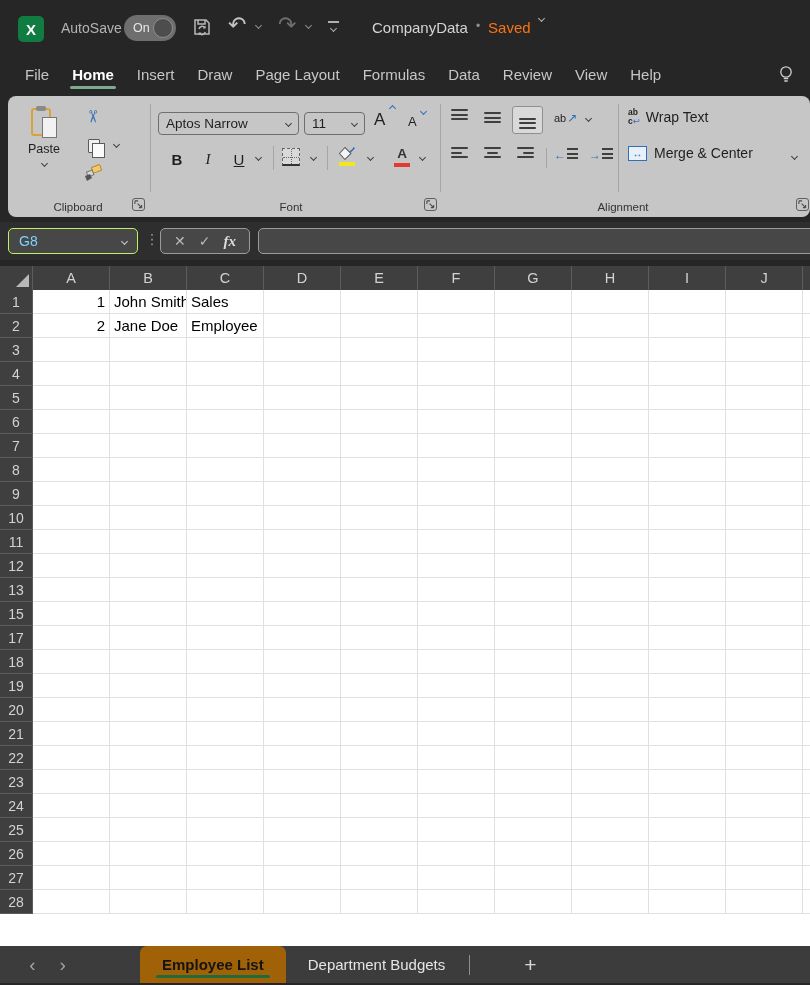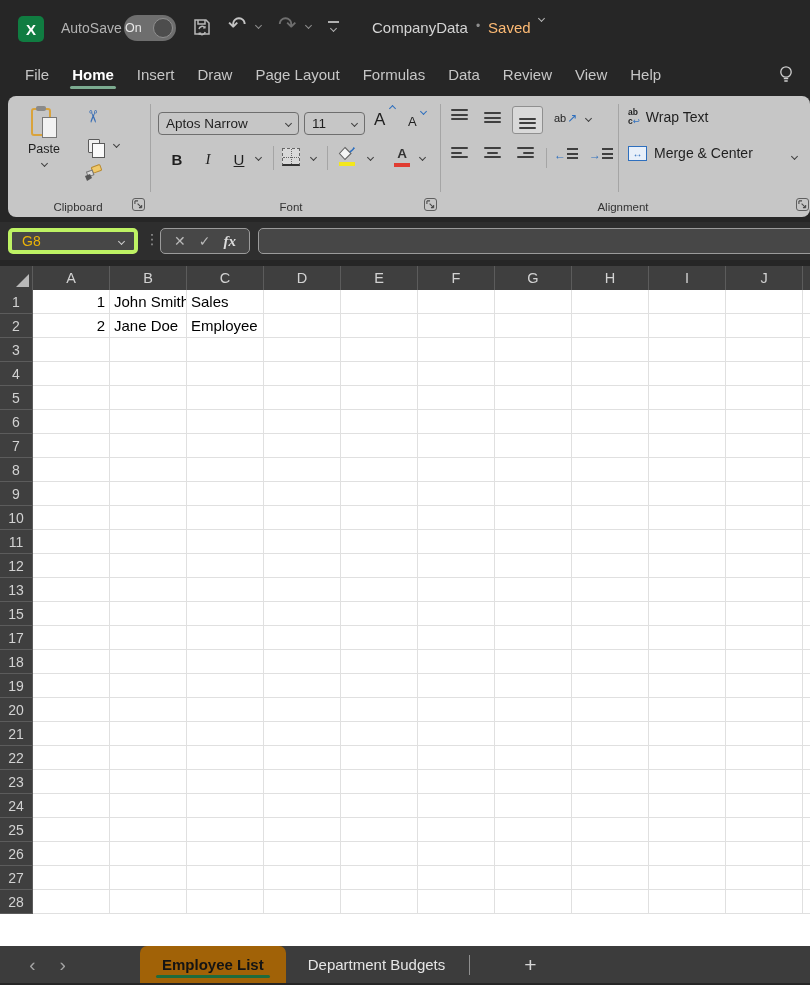--- a/index.html
+++ b/index.html
@@ -16,34 +16,34 @@
               border-radius:3px; display:flex; align-items:center; justify-content:center; }
 
   
   .titlebar { height:58px; position:relative; display:flex; align-items:center; color:#bfbfbf; }
   .excel-icon { position:absolute; left:18px; top:16px; width:26px; height:26px;
                 background:#107c41; border-radius:5px; color:#fff; font-weight:bold;
                 font-size:15px; display:flex; align-items:center; justify-content:center; }
   .autosave-label { position:absolute; left:61px; top:20px; font-size:14px; color:#b3b3b3; }
   .autosave-toggle { position:absolute; left:124px; top:15px; width:52px; height:26px;
                      background:#6e6e6e; border-radius:13px; display:flex; align-items:center; }
-  .autosave-toggle .on-text { font-size:12.5px; color:#e8e8e8; margin-left:1px; }
+  .autosave-toggle .on-text { font-size:12.5px; color:#e8e8e8; margin-left:9px; }
   .autosave-toggle .knob { position:absolute; right:3px; top:3px; width:20px; height:20px;
                            border-radius:50%; background:#4d4d4d; border:1px solid #8f8f8f; }
   .tb-btn { position:absolute; top:14px; color:#c4c4c4; display:flex; align-items:center;
             justify-content:center; }
   .glyph-undo { font-size:22px; line-height:1; }
   .dim { color:#6f6f6f; }
   .tb-chev { color:#8f8f8f; }
   .qat-stack { display:flex; flex-direction:column; align-items:center; gap:3px; }
   .qat-bar { width:11px; height:1.5px; background:#b0b0b0; }
   .doc-title { position:absolute; left:372px; top:19px; font-size:15px; color:#d4d4d4;
                display:flex; align-items:flex-start; gap:8px; }
   .doc-title .sep { color:#8f8f8f; font-size:12px; }
-  .doc-title .status { color:#fdba74; }
+  .doc-title .status { color:#f97316; }
 
   
   .menubar { height:38px; display:flex; align-items:center; padding-left:25px; gap:23px; }
   .menu-tab { font-size:15px; color:#c6c6c6; position:relative; padding:4px 0 9px;
               cursor:default; white-space:nowrap; }
   .menu-tab.active { color:#fff; font-weight:bold; }
   .menu-tab.active::after { content:""; position:absolute; left:-2px; right:-2px; bottom:3px;
               height:3px; border-radius:2px; background:#7cab90; }
   .bulb { margin-left:auto; margin-right:16px; }
 
@@ -116,22 +116,22 @@
                color:#1f1f1f; font-weight:bold; }
   .wrap-icon .blue { color:#2e6fbe; font-weight:normal; }
   .merge-icon { width:19px; height:15px; border:1.5px solid #2e6fbe; background:#e8f0fa;
                 display:flex; align-items:center; justify-content:center; color:#2e6fbe;
                 font-size:10px; }
   .ribbon-txt { font-size:14px; color:#1f1f1f; }
 
   
   .formula-row { margin-top:5px; height:38px; background:#2e2e2e; position:relative; }
   .name-box { position:absolute; left:8px; top:6px; width:130px; height:26px;
-              border:4px solid #bef264; border-radius:5px; background:#474747;
-              display:flex; align-items:center; padding:0 10px; color:#eab308; font-size:14px; }
+              border:1px solid #bef264; border-radius:5px; background:#474747;
+              display:flex; align-items:center; padding:0 10px; color:#7dd3fc; font-size:14px; }
   .name-box .chev { margin-left:auto; color:#cfcfcf; }
   .fx-dots { position:absolute; left:145px; top:9px; color:#9a9a9a; font-size:14px;
              letter-spacing:0; }
   .fx-group { position:absolute; left:160px; top:6px; width:90px; height:26px;
               border:1px solid #9b9b9b; border-radius:5px; background:#474747;
               display:flex; align-items:center; justify-content:center; gap:13px;
               color:#b9b9b9; font-size:14px; }
   .fx-glyph { font-style:italic; font-family:"Liberation Serif", serif; color:#dcdcdc;
               font-weight:bold; font-size:15px; }
   .formula-input { position:absolute; left:258px; top:6px; right:-5px; height:26px;

